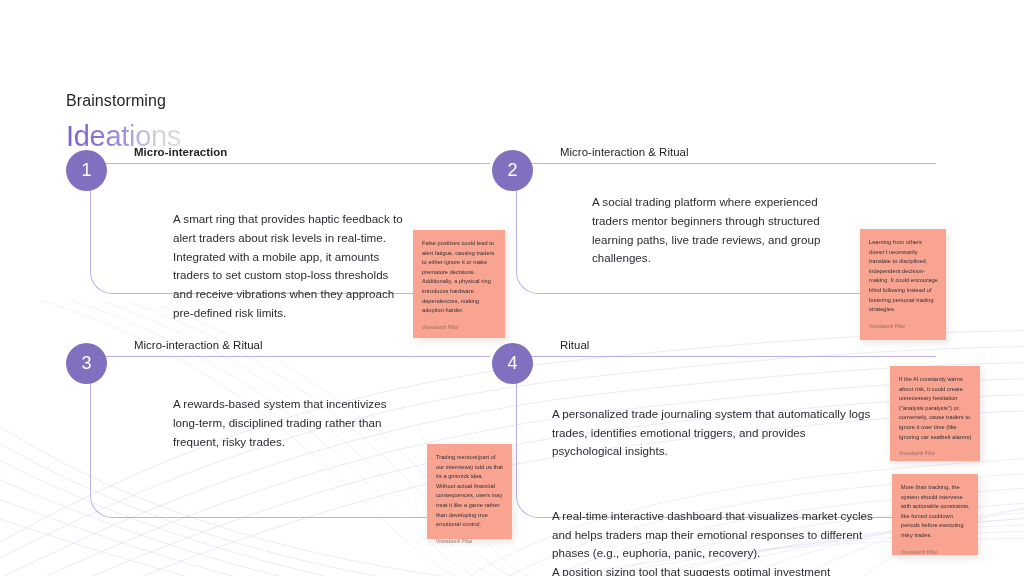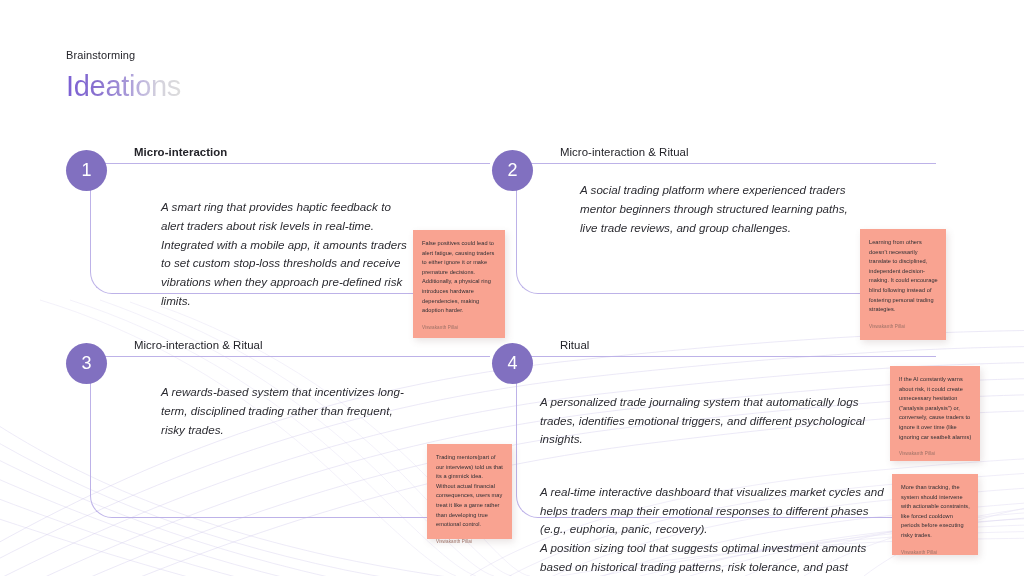--- a/index.html
+++ b/index.html
@@ -26,24 +26,25 @@
   }
 
   
   .header {
     position: absolute;
     left: 66px;
     top: 48px;
     z-index: 5;
   }
   .header-eyebrow {
-    font-size: 11px;
+    font-size: 16px;
     color: #25252b;
     letter-spacing: 0.1px;
     line-height: 1.3;
+    margin-top: 43px;
   }
   .header-title {
     font-size: 29px;
     font-weight: normal;
     letter-spacing: -0.3px;
     margin-top: 8px;
     line-height: 1.15;
     background: linear-gradient(90deg,
         #7b5fd4 0%,
         #8870cf 26%,
@@ -104,21 +105,21 @@
     font-weight: normal;
   }
 
   .card-body {
     position: absolute;
     font-size: 11.6px;
     line-height: 1.62;
     color: #2b2b31;
     letter-spacing: 0.02px;
   }
-  .card-body p { margin: 0; font-style: italic; }
+  .card-body p { margin: 12px; }
   .card-body p + p { margin-top: 15px; }
 
   
   .sticky {
     position: absolute;
     background: #f9a391;
     box-shadow: 2px 3px 7px rgba(120, 90, 90, 0.16);
     padding: 9px 8px 7px 9px;
     z-index: 6;
   }
@@ -212,21 +213,21 @@
     <div class="card-body" style="left:95px; top:44px; width:258px;">
       <p>A rewards-based system that incentivizes long-term, disciplined trading rather than frequent, risky trades.</p>
     </div>
   </div>
 
   <div class="card" style="left:492px; top:339px; width:420px; height:180px;">
     <div class="badge">4</div>
     <div class="card-title" style="left:68px;text-align:right;">Ritual</div>
     <div class="card-frame" style="left:24px; width:420px; height:162px;"></div>
     <div class="card-body" style="left:48px; top:35px; width:345px; white-space:pre-line;">
-      <p>A personalized trade journaling system that automatically logs trades, identifies emotional triggers, and different psychological insights.</p>
+      <p>A personalized trade journaling system that automatically logs trades, identifies emotional triggers, and provides psychological insights.</p>
       <p>A real-time interactive dashboard that visualizes market cycles and helps traders map their emotional responses to different phases (e.g., euphoria, panic, recovery).
 A position sizing tool that suggests optimal investment amounts based on historical trading patterns, risk tolerance, and past mistakes.</p>
     </div>
   </div>
 
   <div class="sticky" style="left:413px; top:230px; width:92px; height:108px;">
     <div class="sticky-text"> False positives could lead to alert fatigue, causing traders to either ignore it or make premature decisions. Additionally, a physical ring introduces hardware dependencies, making adoption harder.</div>
     <div class="sticky-author">Viswakanth Pillai</div>
   </div>
 

